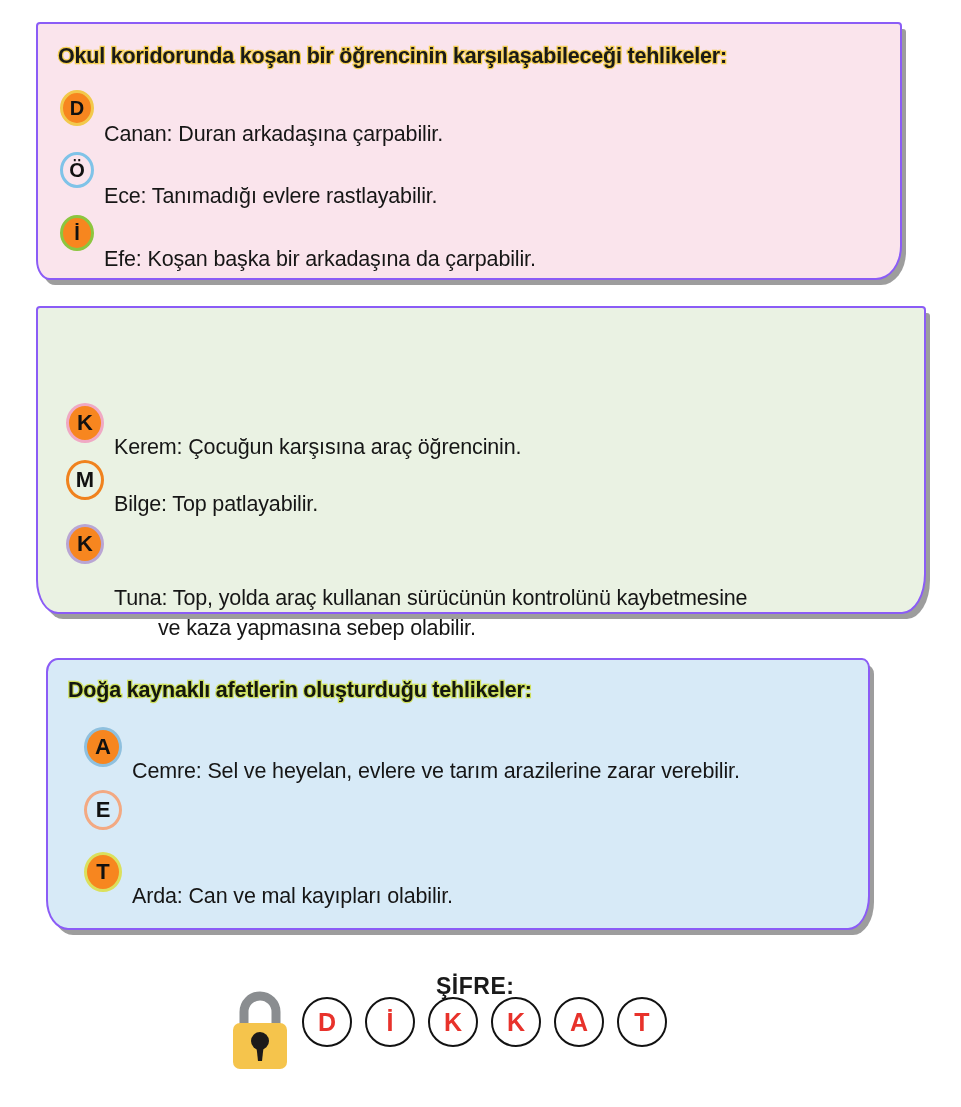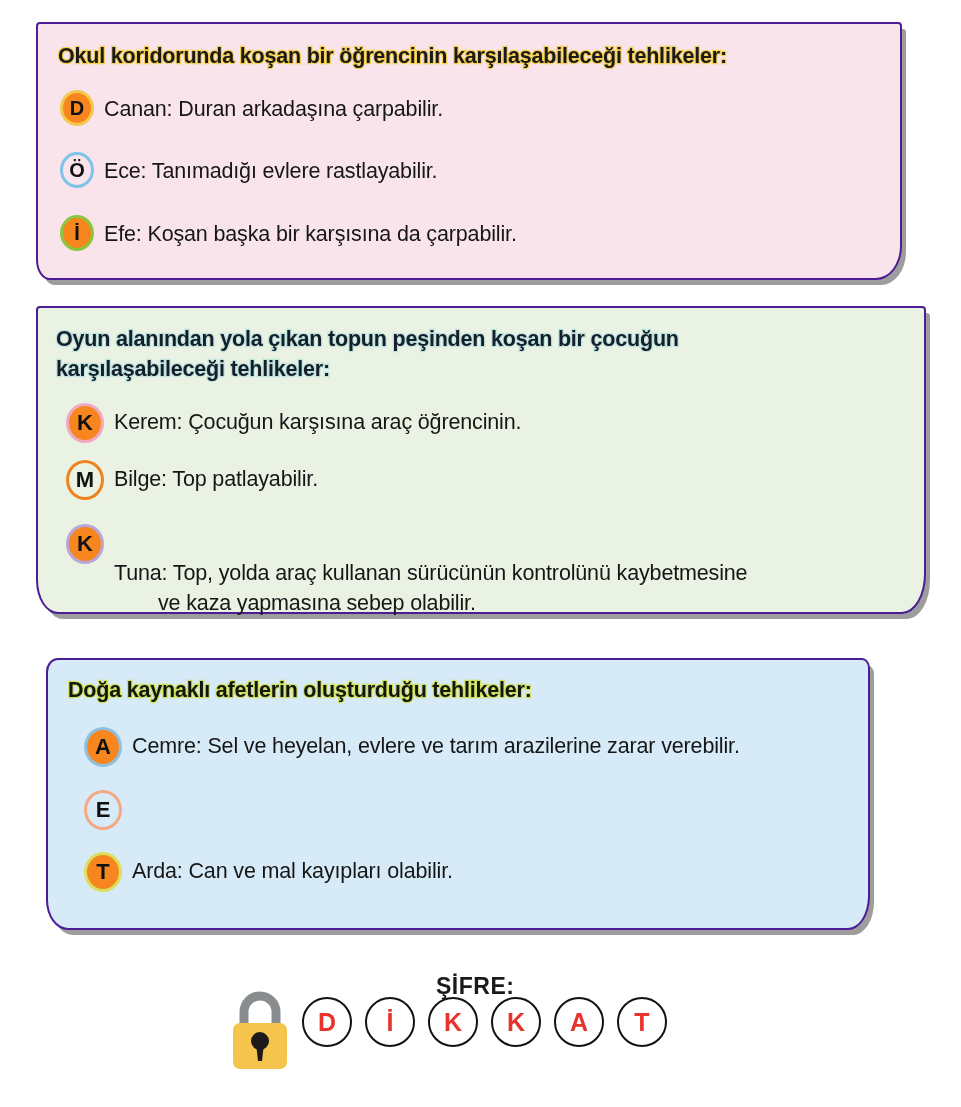--- a/index.html
+++ b/index.html
@@ -18,21 +18,21 @@
   .page {
     position: relative;
     width: 961px;
     height: 1107px;
   }
 
   
   .card {
     position: absolute;
     box-sizing: border-box;
-    border: 2px solid #4c1d95;
+    border: 2px solid #8b5cf6;
     box-shadow: 5px 6px 0 -1px rgba(140,140,140,0.85);
   }
   .card-1 {
     left: 36px;
     top: 22px;
     width: 866px;
     height: 258px;
     background: #fae4ec;
     border-radius: 4px 4px 26px 14px / 4px 4px 34px 20px;
   }
@@ -115,20 +115,21 @@
     font-size: 22px;
   }
   .row-text {
     font-size: 21.5px;
     line-height: 30px;
     color: #161616;
     letter-spacing: -0.15px;
     white-space: pre-line;
     margin-left: 10px;
     padding-top: 4px;
+    margin-top: 25px;
   }
   .row-text .l2 {
     display: block;
     padding-left: 44px;
   }
 
   
   .sifre-area {
     position: absolute;
     left: 0;
@@ -193,27 +194,25 @@
       <div class="badge badge-sm" style="background:transparent; border:3px solid #7fc3e8;">
         <span>Ö</span>
       </div>
       <div class="row-text">Ece: Tanımadığı evlere rastlayabilir.</div>
     </div>
 
     <div class="row" style="left:22px; top:191px;">
       <div class="badge badge-sm" style="background:#f7861f; border:3px solid #8cc63f;">
         <span>İ</span>
       </div>
-      <div class="row-text">Efe: Koşan başka bir karşısına da çarpabilir.</div>
+      <div class="row-text">Efe: Koşan başka bir arkadaşına da çarpabilir.</div>
     </div>
   </div>
 
   <div class="card card-2">
-    <div class="card-head head-2">Oyun alanından yola çıkan topun peşinden koşan bir çocuğun
-karşılaşabileceği tehlikeler:</div>
 
     <div class="row" style="left:28px; top:95px;">
       <div class="badge badge-md" style="background:#f7861f; border:3px solid #f0a9c4;">
         <span>K</span>
       </div>
       <div class="row-text">Kerem: Çocuğun karşısına araç öğrencinin.</div>
     </div>
 
     <div class="row" style="left:28px; top:152px;">
       <div class="badge badge-md" style="background:transparent; border:3px solid #f0821e;">

